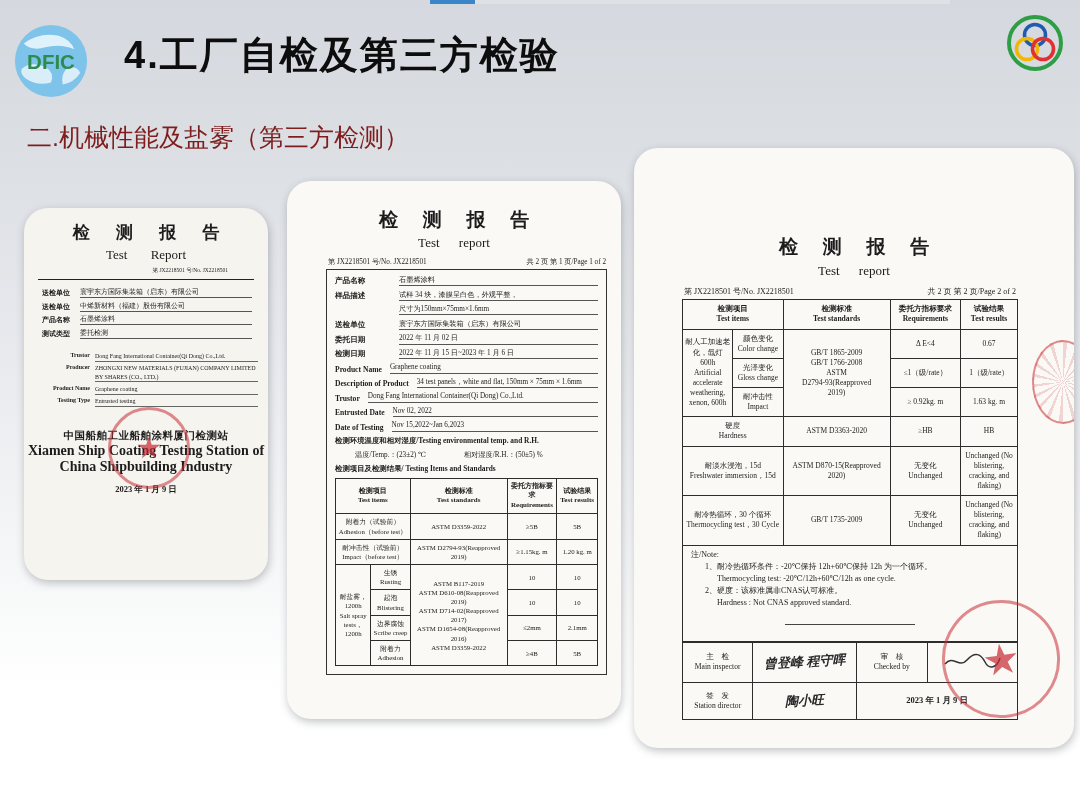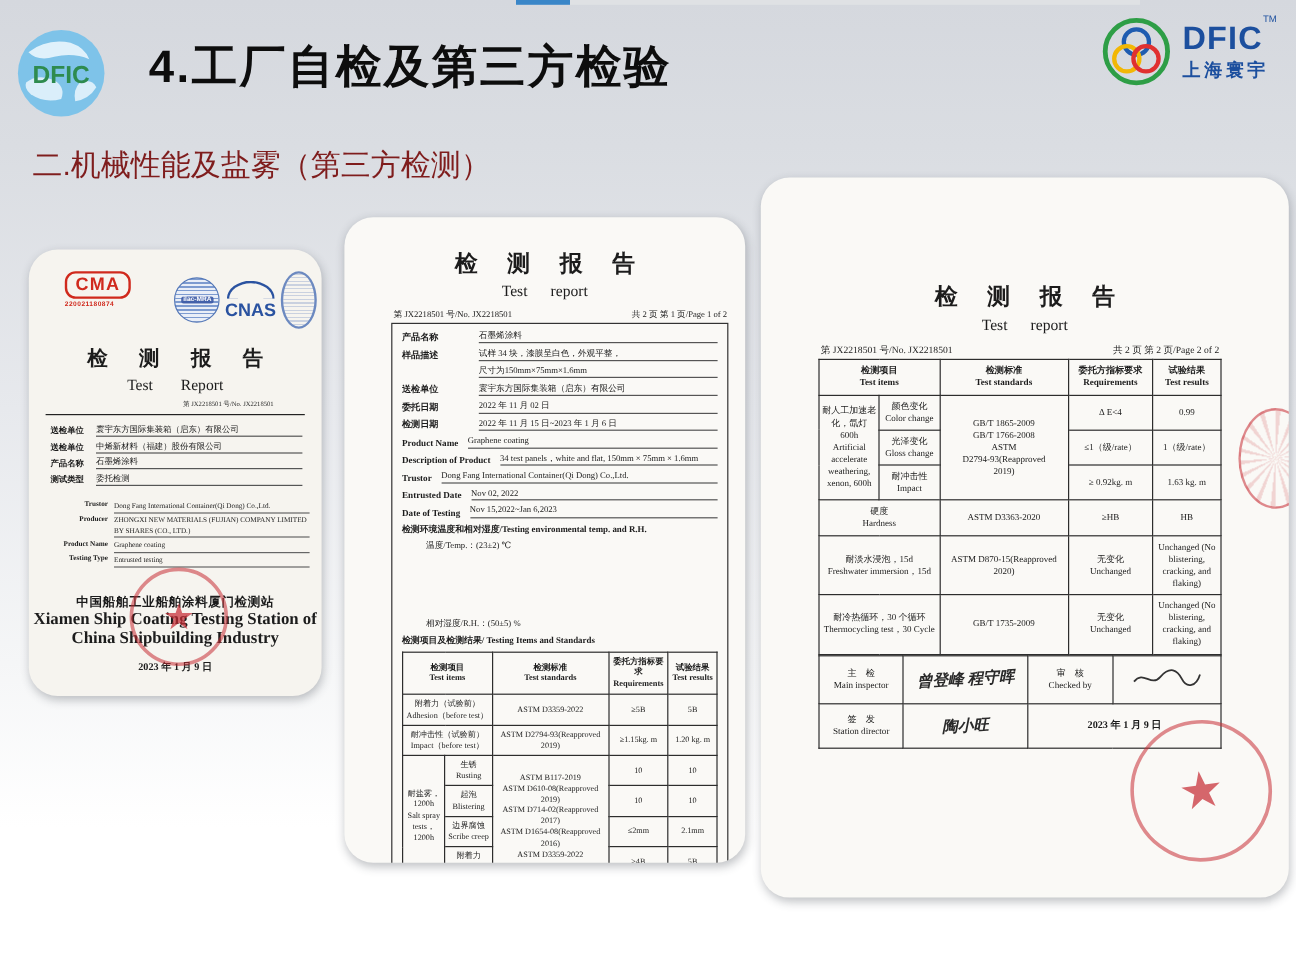--- a/index.html
+++ b/index.html
@@ -75,21 +75,21 @@
   
   .d2-title{font-size:19px;margin-top:26px;}
   .d2-title-en{font-size:13px;margin-top:2px;}
   .d2-refline{font-size:7.2px;margin:6px 15px 2px 41px;}
   .d2-box{margin:0 14px 0 39px;border:1px solid #333;padding:6px 8px 8px 8px;}
   .d2-box .frow{margin-bottom:4.2px;}
   .d2-box .flab{font-size:7.6px;width:auto;min-width:56px;margin-right:8px;}
   .d2-box .flab.en{min-width:0;}
   .d2-box .fval{font-size:7.2px;}
   .d2-env{font-size:7.4px;font-weight:bold;margin-top:3px;}
-  .d2-env-vals{display:flex;gap:55px;font-size:7.2px;margin:4px 0 4px 20px;flex-direction:column;}
+  .d2-env-vals{display:flex;gap:38px;font-size:7.2px;margin:4px 0 4px 20px;}
   .d2-items{font-size:7.4px;font-weight:bold;margin:2px 0 4px 0;}
   .t2{font-size:6.8px;}
   .t2 .hcell{font-size:7px;}
   .t2 td{padding:3px 1px;}
 
   
   .d3-title{font-size:19px;margin-top:86px;}
   .d3-title-en{font-size:13px;margin-top:3px;}
   .d3-refline{font-size:8px;margin:7px 58px 2px 50px;}
   .d3-main{margin:0 56px 0 48px;}
@@ -129,45 +129,23 @@
   <h1 class="slide-title">4.工厂自检及第三方检验</h1>
   <div class="slide-subtitle">二.机械性能及盐雾（第三方检测）</div>
 
   <div class="brand">
     <svg width="58" height="58" viewBox="0 0 58 58">
       <circle cx="29" cy="29" r="26" fill="none" stroke="#2e9e46" stroke-width="4"></circle>
       <circle cx="29" cy="21" r="10.5" fill="none" stroke="#1f5cb0" stroke-width="3.6"></circle>
       <circle cx="21" cy="35" r="10.5" fill="none" stroke="#f2b705" stroke-width="3.6"></circle>
       <circle cx="37" cy="35" r="10.5" fill="none" stroke="#e03030" stroke-width="3.6"></circle>
     </svg>
-    <div class="brand-text">
-      <div>
-        <span class="brand-name">DFIC</span><span class="brand-tm">TM</span>
-      </div>
-      <div class="brand-cn">上海寰宇</div>
-    </div>
   </div>
 
   <section id="doc1" class="paper">
-    <div class="d1-logos">
-      <div>
-        <div class="cma-box">CMA</div>
-        <div class="cma-no">220021180874</div>
-      </div>
-      <div class="acc-logos">
-        <div class="ilac">
-          <span class="ilac-label">ilac-MRA</span>
-        </div>
-        <div class="cnas">
-          <div class="cnas-arc"></div>
-          <span>CNAS</span>
-        </div>
-        <div class="edge-emblem"></div>
-      </div>
-    </div>
 
     <div class="d1-title">检 测 报 告</div>
     <div class="d1-title-en">Test Report</div>
     <div class="d1-no">第 JX2218501 号/No. JX2218501</div>
     <div class="d1-rule"></div>
 
     <div class="d1-fields">
       <div class="frow">
           <span class="flab">送检单位</span>
           <span class="fval">寰宇东方国际集装箱（启东）有限公司</span>
@@ -416,21 +394,21 @@
                 <div>Color change</div>
               </td>
           <td rowspan="3">
             <div>GB/T 1865-2009</div>
             <div>GB/T 1766-2008</div>
             <div>ASTM</div>
             <div>D2794-93(Reapproved</div>
             <div>2019)</div>
           </td>
           <td>Δ E&lt;4</td>
-          <td>0.99</td>
+          <td>0.67</td>
         </tr>
         <tr>
           <td>
                 <div>光泽变化</div>
                 <div>Gloss change</div>
               </td>
           <td>≤1（级/rate）</td>
           <td>1（级/rate）</td>
         </tr>
         <tr>
@@ -470,20 +448,28 @@
           <td>GB/T 1735-2009</td>
           <td>
                 <div>无变化</div>
                 <div>Unchanged</div>
               </td>
           <td>Unchanged (No blistering, cracking, and flaking)</td>
         </tr>
       </tbody>
         </table>
 
+      <div class="notes">
+        <div>注/Note:</div>
+        <div class="ind">1、耐冷热循环条件：-20℃保持 12h+60℃保持 12h 为一个循环。</div>
+        <div class="ind2">Thermocycling test: -20℃/12h+60℃/12h as one cycle.</div>
+        <div class="ind">2、硬度：该标准属非CNAS认可标准。</div>
+        <div class="ind2">Hardness : Not CNAS approved standard.</div>
+        <div class="blank-line"></div>
+      </div>
 
       <table class="rt sigt">
         <colgroup>
             <col style="width:21%">
             <col style="width:31%">
             <col style="width:21%">
             <col style="width:27%">
           </colgroup>
         <tbody>
             <tr>

